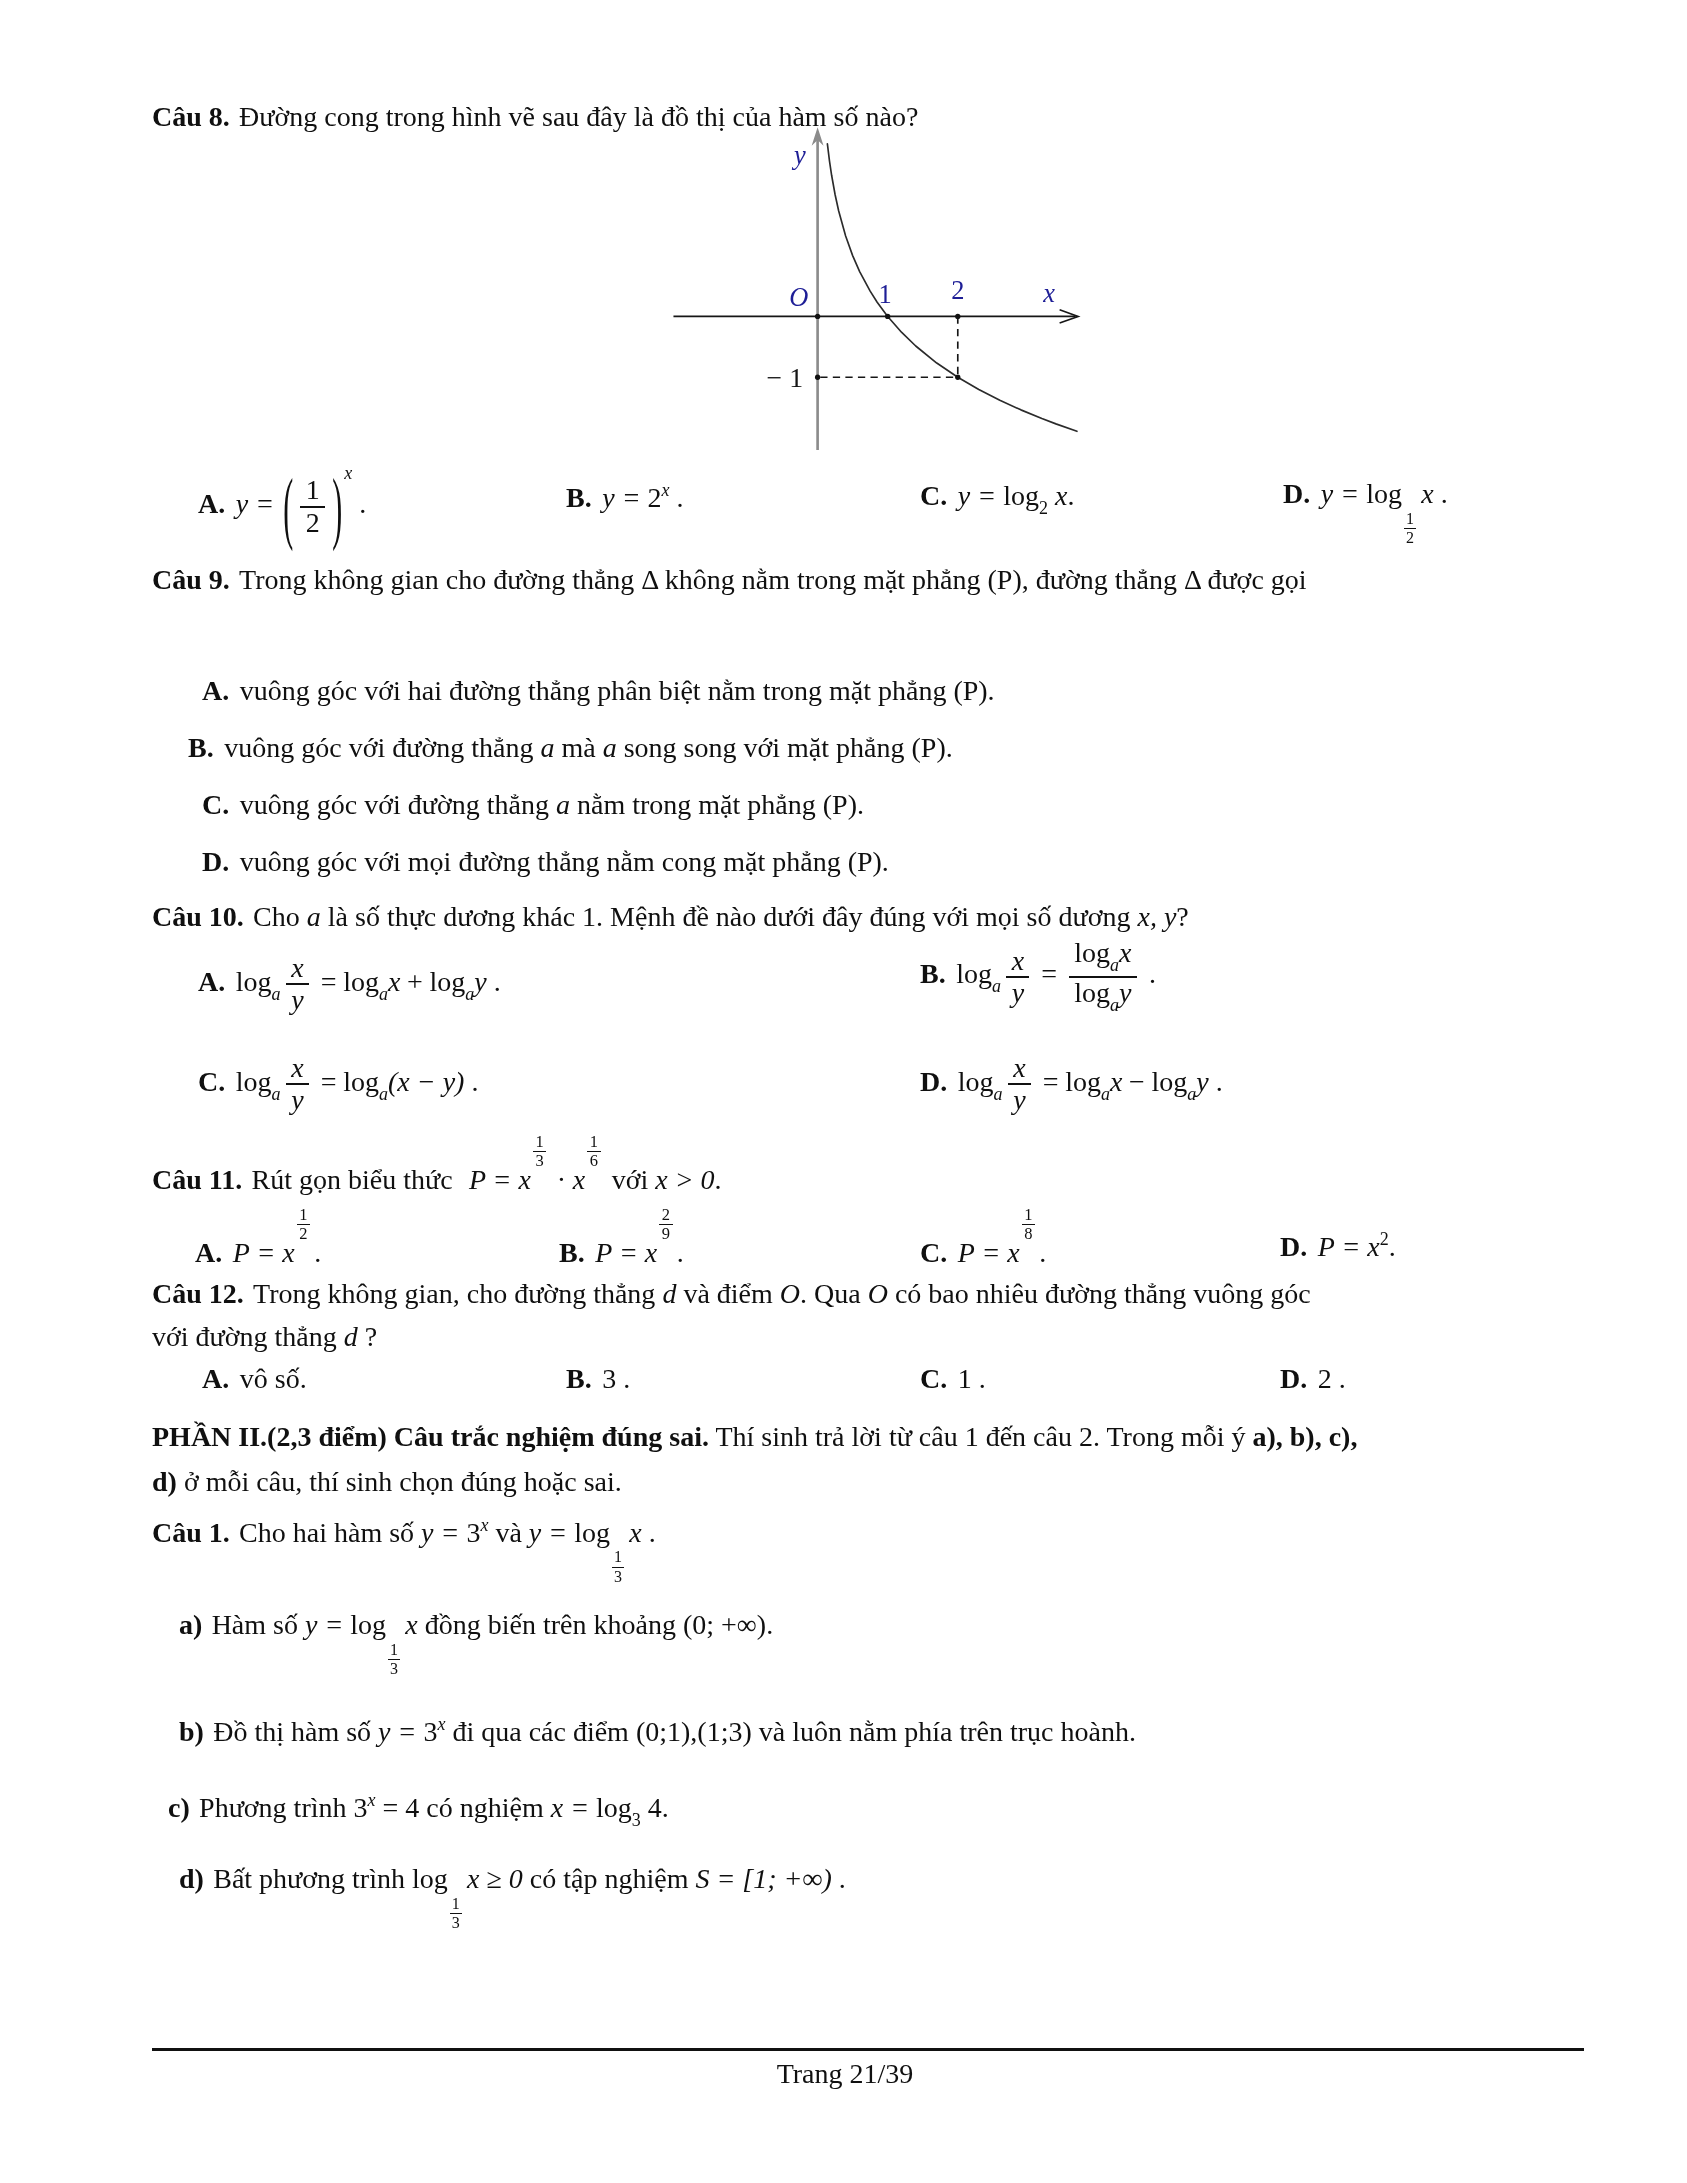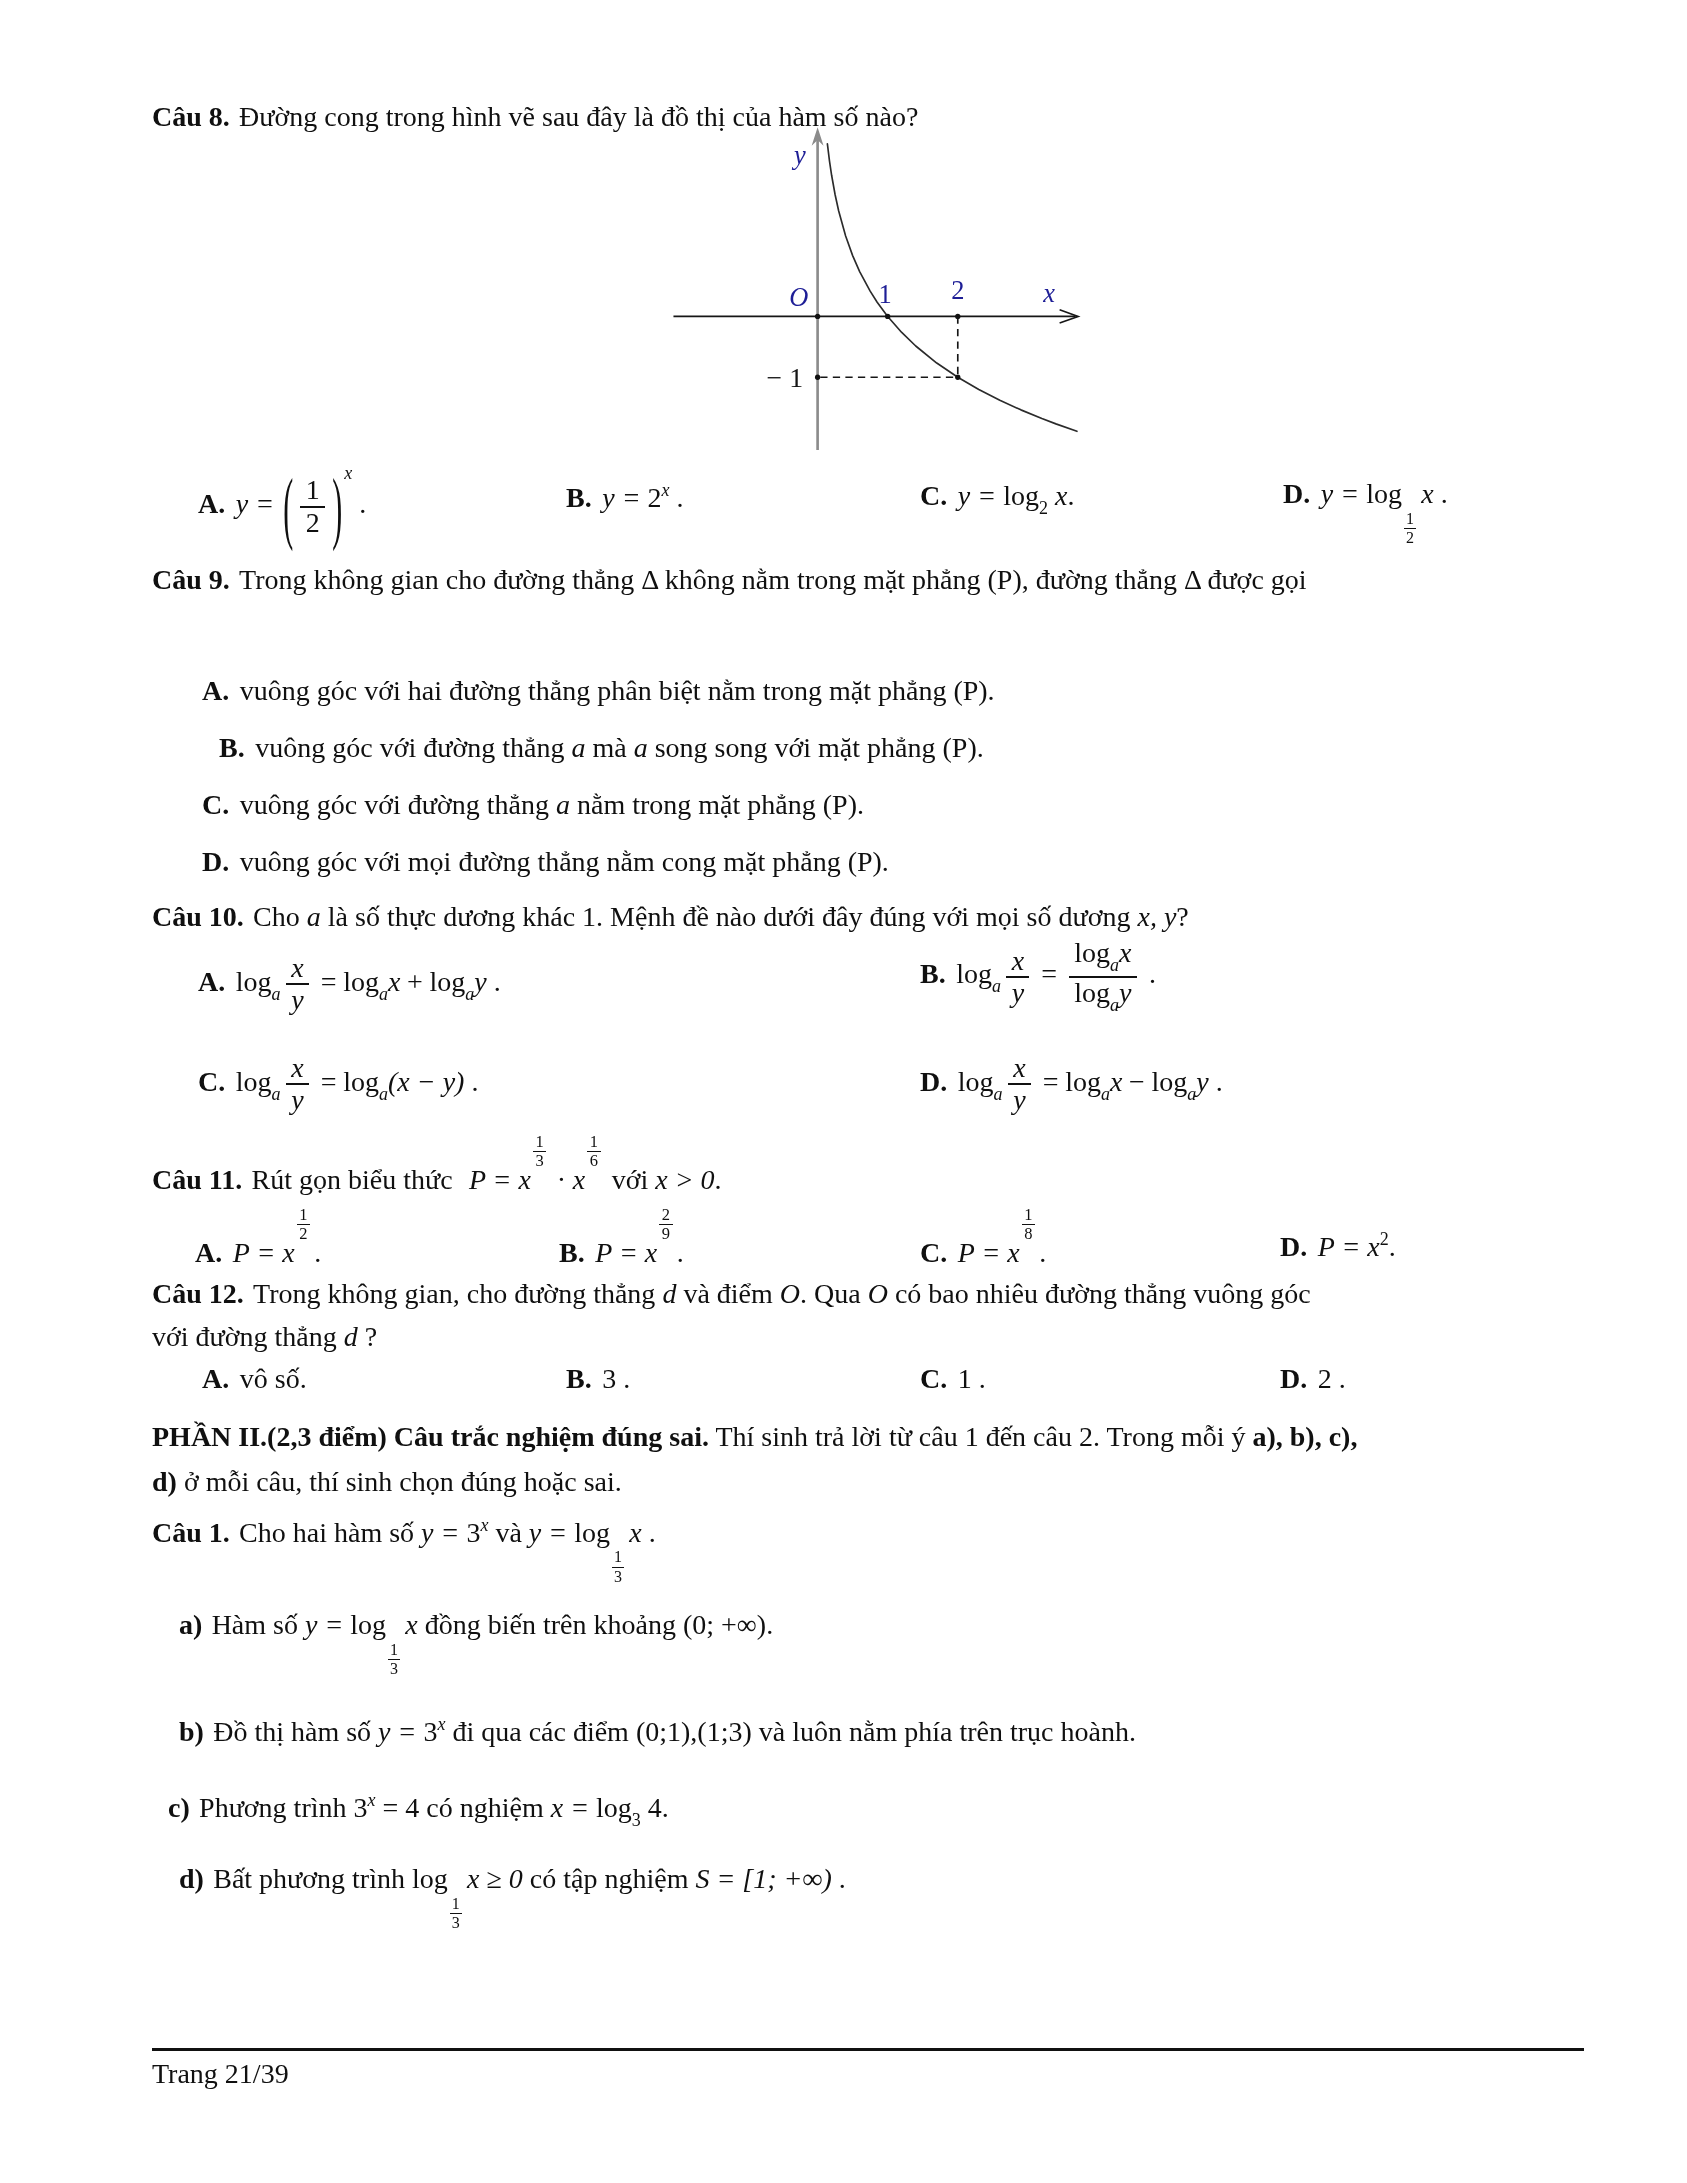--- a/index.html
+++ b/index.html
@@ -26,21 +26,21 @@
   .efr .d{display:block;}
   
   .sfr{display:inline-block;text-align:center;font-size:16px;line-height:1.15;vertical-align:-40px;margin:0 5.3px 0 2px;}
   .sfr .n{display:block;border-bottom:1.3px solid #111;padding:0 2px;}
   .sfr .d{display:block;}
   
   .supx{font-size:18px;vertical-align:10.6px;}
   .supA{font-size:18px;vertical-align:34px;}
   .sub{font-size:18px;vertical-align:-9.3px;}
   .hrline{border-top:3.3px solid #111;height:0;}
-  .ftr{text-align:left;}
+  .ftr{text-align:center;}
   svg text{font-family:"Liberation Serif","DejaVu Serif",serif;}
 </style>
 </head>
 <body>
 
 <div class="page">
 
   <div class="l" style="left:152px;top:101px">
     <span class="b sp">Câu 8.</span><span>Đường cong trong hình vẽ sau đây là đồ thị của hàm số nào?</span>
   </div>
@@ -86,21 +86,21 @@
     <span>log</span><span class="sfr"><span class="n">1</span><span class="d">2</span></span><span class="it">x</span>
     <span>.</span>
   </div>
 
   <div class="l" style="left:152px;top:564px">
     <span class="b sp">Câu 9.</span><span>Trong không gian cho đường thẳng Δ không nằm trong mặt phẳng (P), đường thẳng Δ được gọi</span>
   </div>
   <div class="l" style="left:202px;top:675px">
     <span class="olet">A.</span><span>vuông góc với hai đường thẳng phân biệt nằm trong mặt phẳng (P).</span>
   </div>
-  <div class="l" style="left:219px;top:732px">
+  <div class="l" style="left:188px;top:732px">
     <span class="olet">B.</span><span>vuông góc với đường thẳng</span>
     <span class="it">a</span>
     <span>mà</span>
     <span class="it">a</span>
     <span>song song với mặt phẳng (P).</span>
   </div>
   <div class="l" style="left:202px;top:789px">
     <span class="olet">C.</span><span>vuông góc với đường thẳng</span>
     <span class="it">a</span>
     <span>nằm trong mặt phẳng (P).</span>

